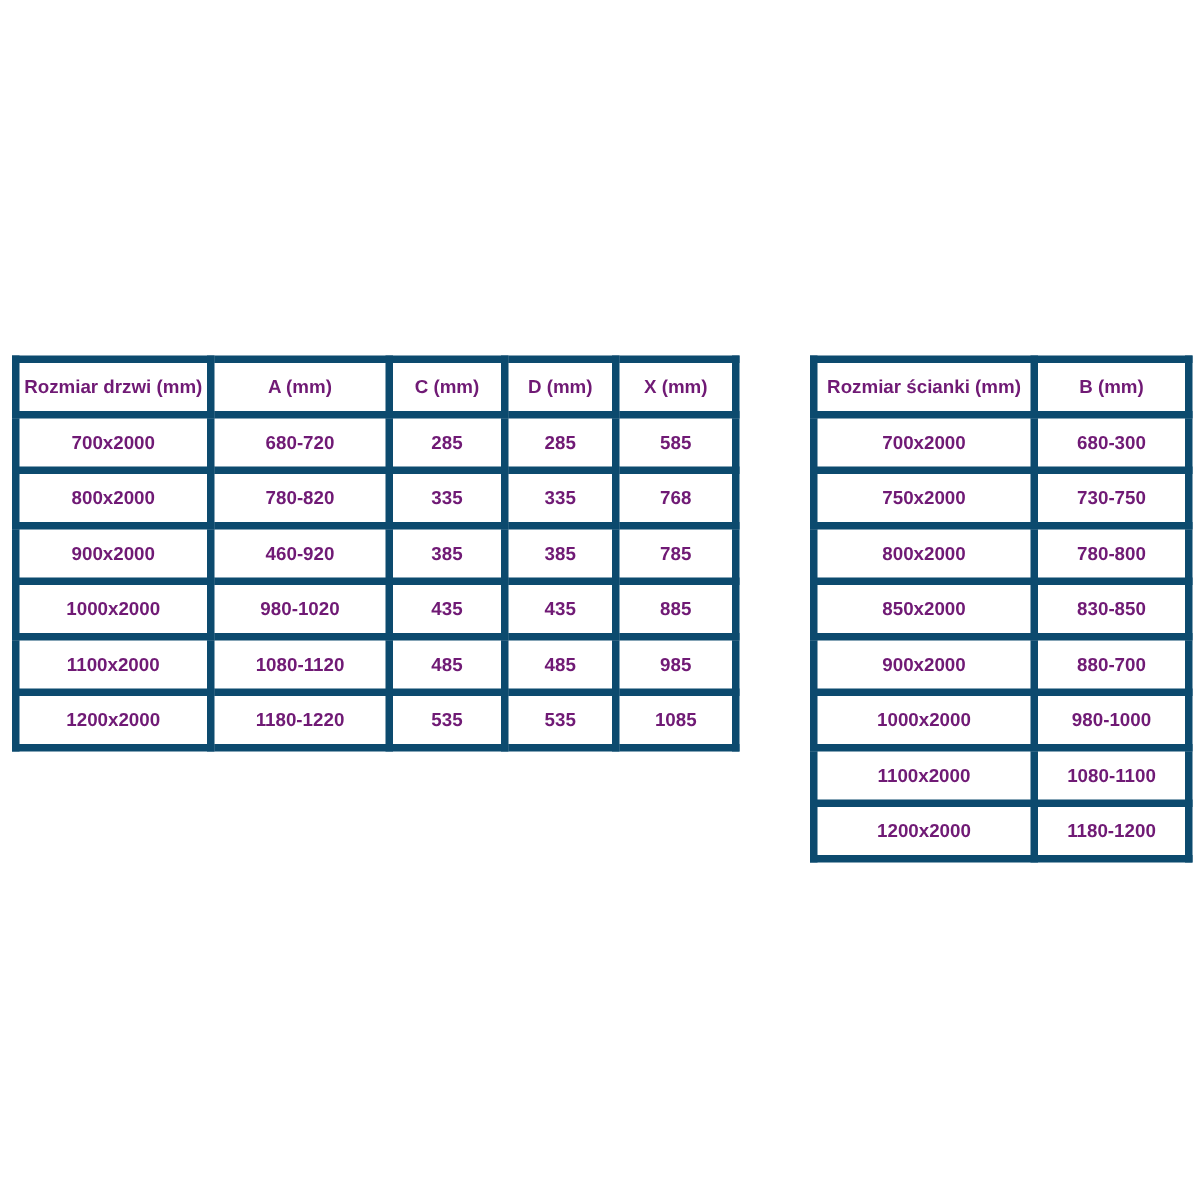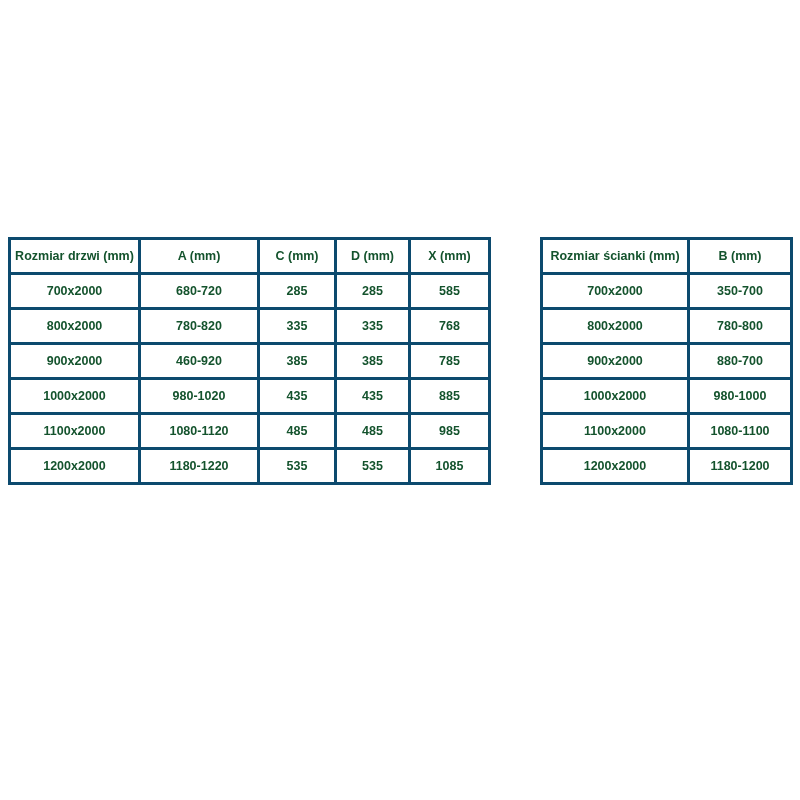--- a/index.html
+++ b/index.html
@@ -21,29 +21,29 @@
     top: 0;
     width: 800px;
     height: 800px;
   }
   table {
     border-collapse: collapse;
     position: absolute;
     table-layout: fixed;
   }
   table td, table th {
-    border: 3px solid #0c4a6e;
+    border: 5px solid #0c4a6e;
     text-align: center;
     vertical-align: middle;
     font-size: 12.5px;
     font-weight: bold;
     padding: 0;
     height: 32px;
     line-height: 32px;
-    color: #14532d;
+    color: #701a75;
     white-space: nowrap;
   }
   
   #doors-table {
     left: 8px;
     top: 237px;
   }
   #doors-table col.c0 { width: 130px; }
   #doors-table col.c1 { width: 119px; }
   #doors-table col.c2 { width: 77px; }
@@ -133,25 +133,33 @@
     </colgroup>
     <thead>
       <tr>
         <th>Rozmiar ścianki (mm)</th>
         <th>B (mm)</th>
       </tr>
     </thead>
     <tbody>
       <tr>
         <td>700x2000</td>
-        <td>350-700</td>
+        <td>680-300</td>
+      </tr>
+      <tr>
+        <td>750x2000</td>
+        <td>730-750</td>
       </tr>
       <tr>
         <td>800x2000</td>
         <td>780-800</td>
+      </tr>
+      <tr>
+        <td>850x2000</td>
+        <td>830-850</td>
       </tr>
       <tr>
         <td>900x2000</td>
         <td>880-700</td>
       </tr>
       <tr>
         <td>1000x2000</td>
         <td>980-1000</td>
       </tr>
       <tr>

